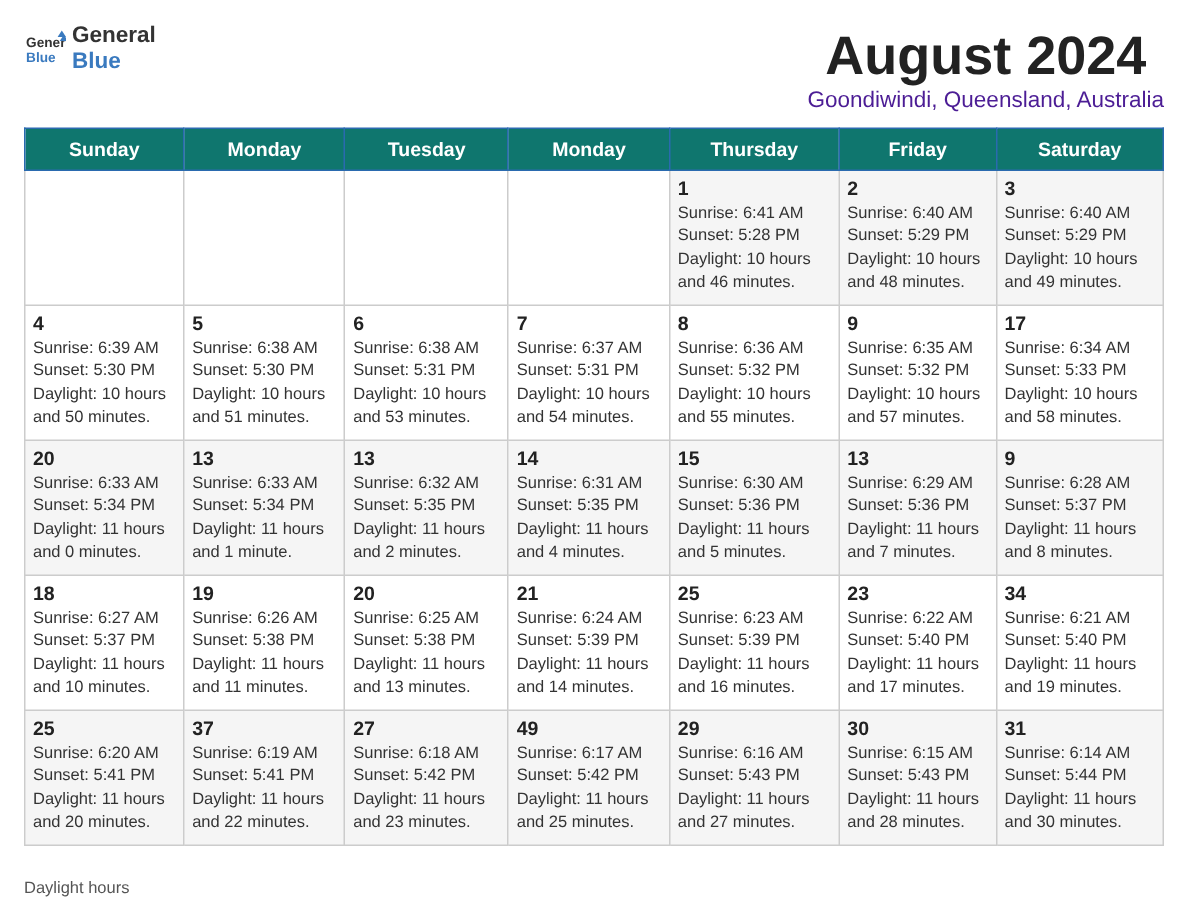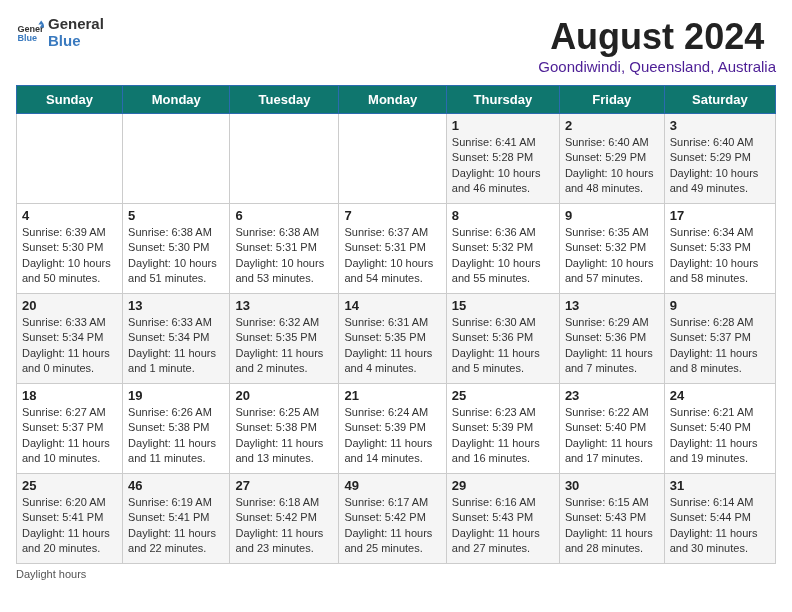--- a/index.html
+++ b/index.html
@@ -73,21 +73,21 @@
     }
     .day-info {
       font-size: 11px;
       color: #333;
       line-height: 1.4;
     }
     .empty-cell {
       background: #fff !important;
     }
     .footer-area {
-      margin-top: 4px;
+      margin-top: 22px;
       font-size: 11px;
       color: #555;
     }
   </style>
 </head>
 <body>
 
 <div class="header-area">
   <div class="logo">
     <svg class="logo-icon" viewBox="0 0 40 40" xmlns="http://www.w3.org/2000/svg">
@@ -217,31 +217,31 @@
         </td>
         <td>
           <div class="day-num">25</div>
           <div class="day-info">Sunrise: 6:23 AM<br>Sunset: 5:39 PM<br>Daylight: 11 hours and 16 minutes.</div>
         </td>
         <td>
           <div class="day-num">23</div>
           <div class="day-info">Sunrise: 6:22 AM<br>Sunset: 5:40 PM<br>Daylight: 11 hours and 17 minutes.</div>
         </td>
         <td>
-          <div class="day-num">24</div>
+          <div class="day-num">34</div>
           <div class="day-info">Sunrise: 6:21 AM<br>Sunset: 5:40 PM<br>Daylight: 11 hours and 19 minutes.</div>
         </td>
       </tr>
       <tr>
         <td>
           <div class="day-num">25</div>
           <div class="day-info">Sunrise: 6:20 AM<br>Sunset: 5:41 PM<br>Daylight: 11 hours and 20 minutes.</div>
         </td>
         <td>
-          <div class="day-num">46</div>
+          <div class="day-num">37</div>
           <div class="day-info">Sunrise: 6:19 AM<br>Sunset: 5:41 PM<br>Daylight: 11 hours and 22 minutes.</div>
         </td>
         <td>
           <div class="day-num">27</div>
           <div class="day-info">Sunrise: 6:18 AM<br>Sunset: 5:42 PM<br>Daylight: 11 hours and 23 minutes.</div>
         </td>
         <td>
           <div class="day-num">49</div>
           <div class="day-info">Sunrise: 6:17 AM<br>Sunset: 5:42 PM<br>Daylight: 11 hours and 25 minutes.</div>
         </td>

